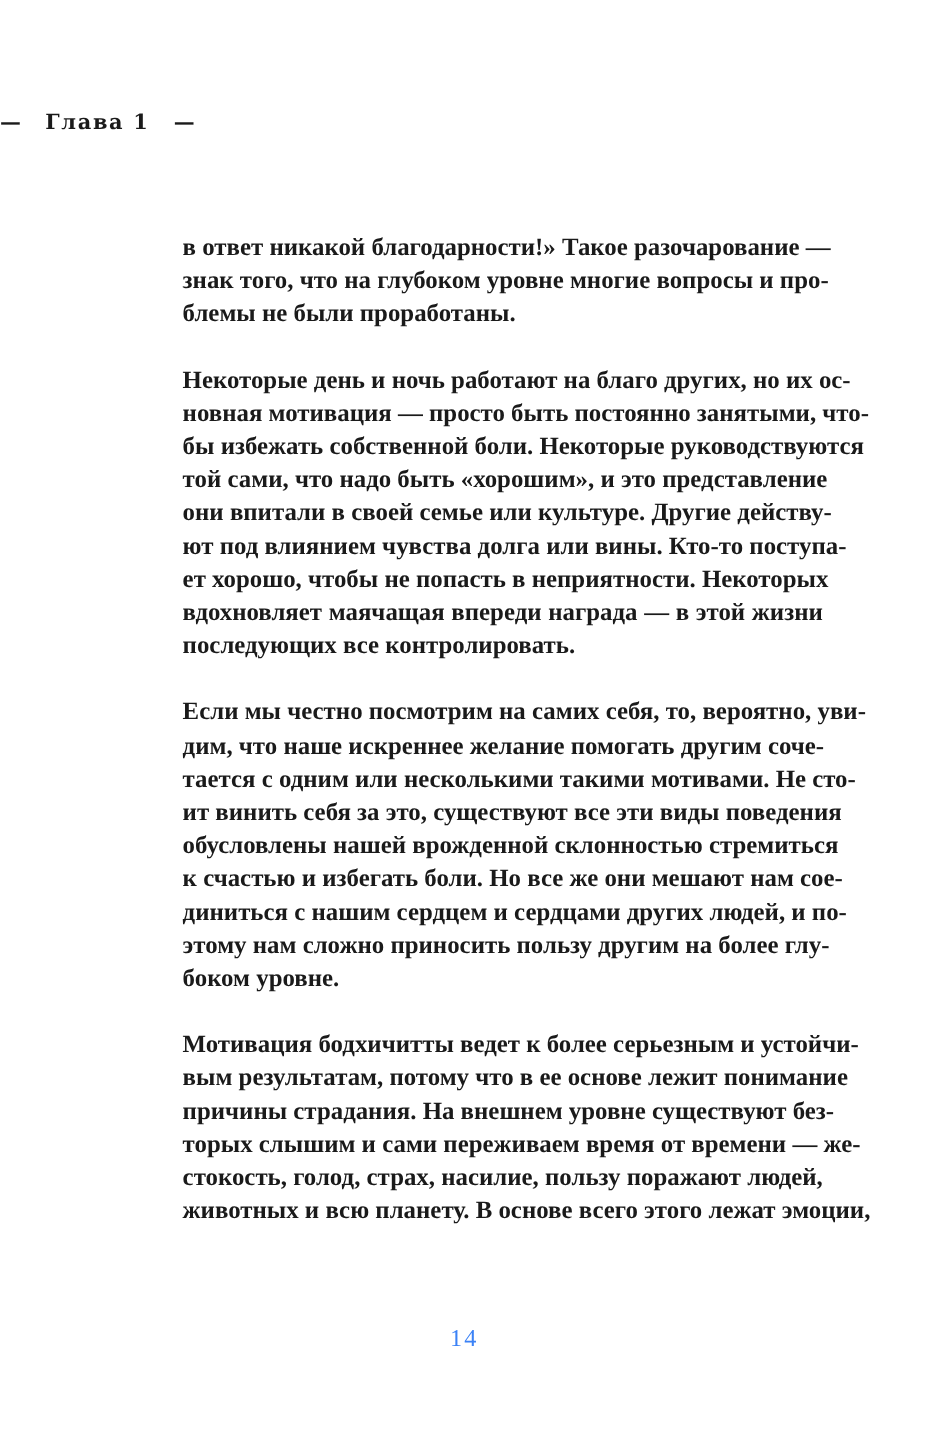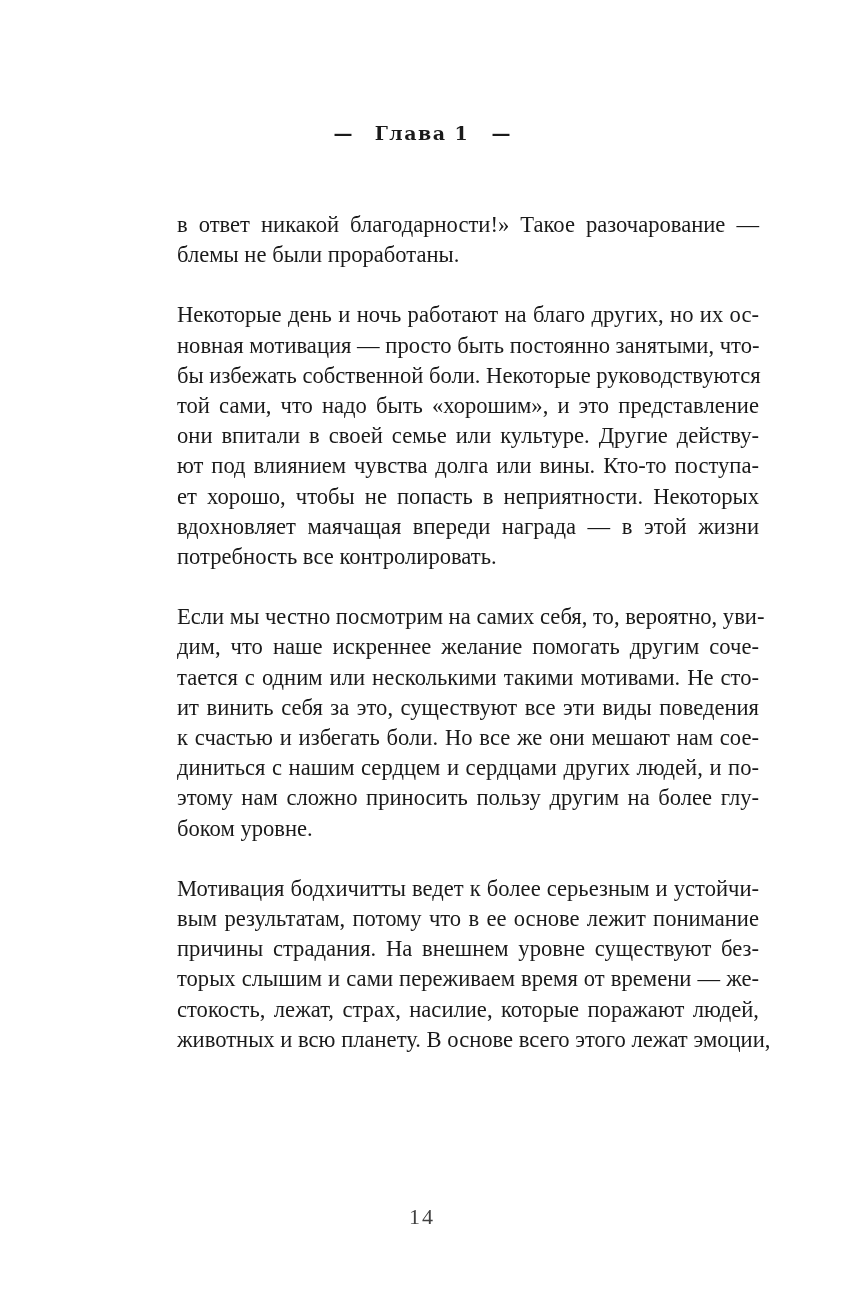--- a/index.html
+++ b/index.html
@@ -16,46 +16,46 @@
     }
     .page {
       position: absolute;
       left: 0; top: 0;
       width: 844px;
       height: 1311px;
       background: #ffffff;
     }
     .running-head {
       position: absolute;
-      top: 122px;
+      top: 100px;
       left: 0;
       width: 844px;
-      text-align: center;
       font-family: "DejaVu Serif", serif;
       font-weight: bold;
       font-size: 19px;
       letter-spacing: 1.5px;
       color: #1a1a1a;
     }
     .running-head .dash {
       font-weight: bold;
       letter-spacing: 0;
     }
     .running-head .title {
       margin: 0 14px;
     }
     .body-text {
       position: absolute;
-      left: 177px;
+      left: 166px;
       top: 210px;
       width: 582px;
       font-family: "Liberation Serif", serif;
       font-size: 22.6px;
       line-height: 30.2px;
       color: #1a1a1a;
+      font-weight: bold;
     }
     .para {
       margin: 0 0 30px 0;
     }
     .line {
       display: block;
       white-space: nowrap;
       text-align: justify;
       text-align-last: justify;
     }
@@ -65,65 +65,67 @@
     }
     .folio {
       position: absolute;
       top: 1204px;
       left: 0;
       width: 844px;
       text-align: center;
       font-family: "Liberation Serif", serif;
       font-size: 22px;
       letter-spacing: 2px;
-      color: #404040;
+      color: #3b82f6;
     }
   </style>
 </head>
 <body>
 
 <div class="page">
 
   <div class="running-head">
     <span class="dash">—</span>
     <span class="title">Глава 1</span>
     <span class="dash">—</span>
   </div>
 
   <div class="body-text" id="body-text">
       <div class="para">
         <span class="line">в ответ никакой благодарности!» Такое разочарование —</span>
+        <span class="line">знак того, что на глубоком уровне многие вопросы и про-</span>
         <span class="line last">блемы не были проработаны.</span>
       </div>
       <div class="para">
         <span class="line">Некоторые день и ночь работают на благо других, но их ос-</span>
         <span class="line">новная мотивация — просто быть постоянно занятыми, что-</span>
         <span class="line">бы избежать собственной боли. Некоторые руководствуются</span>
         <span class="line">той сами, что надо быть «хорошим», и это представление</span>
         <span class="line">они впитали в своей семье или культуре. Другие действу-</span>
         <span class="line">ют под влиянием чувства долга или вины. Кто-то поступа-</span>
         <span class="line">ет хорошо, чтобы не попасть в неприятности. Некоторых</span>
         <span class="line">вдохновляет маячащая впереди награда — в этой жизни</span>
-        <span class="line last">потребность все контролировать.</span>
+        <span class="line last">последующих все контролировать.</span>
       </div>
       <div class="para">
         <span class="line">Если мы честно посмотрим на самих себя, то, вероятно, уви-</span>
         <span class="line">дим, что наше искреннее желание помогать другим соче-</span>
         <span class="line">тается с одним или несколькими такими мотивами. Не сто-</span>
         <span class="line">ит винить себя за это, существуют все эти виды поведения</span>
+        <span class="line">обусловлены нашей врожденной склонностью стремиться</span>
         <span class="line">к счастью и избегать боли. Но все же они мешают нам сое-</span>
         <span class="line">диниться с нашим сердцем и сердцами других людей, и по-</span>
         <span class="line">этому нам сложно приносить пользу другим на более глу-</span>
         <span class="line last">боком уровне.</span>
       </div>
       <div class="para">
         <span class="line">Мотивация бодхичитты ведет к более серьезным и устойчи-</span>
         <span class="line">вым результатам, потому что в ее основе лежит понимание</span>
         <span class="line">причины страдания. На внешнем уровне существуют без-</span>
         <span class="line">торых слышим и сами переживаем время от времени — же-</span>
-        <span class="line">стокость, лежат, страх, насилие, которые поражают людей,</span>
+        <span class="line">стокость, голод, страх, насилие, пользу поражают людей,</span>
         <span class="line">животных и всю планету. В основе всего этого лежат эмоции,</span>
       </div>
     </div>
 
   <div class="folio">14</div>
 
 </div>
 
 </body></html>

